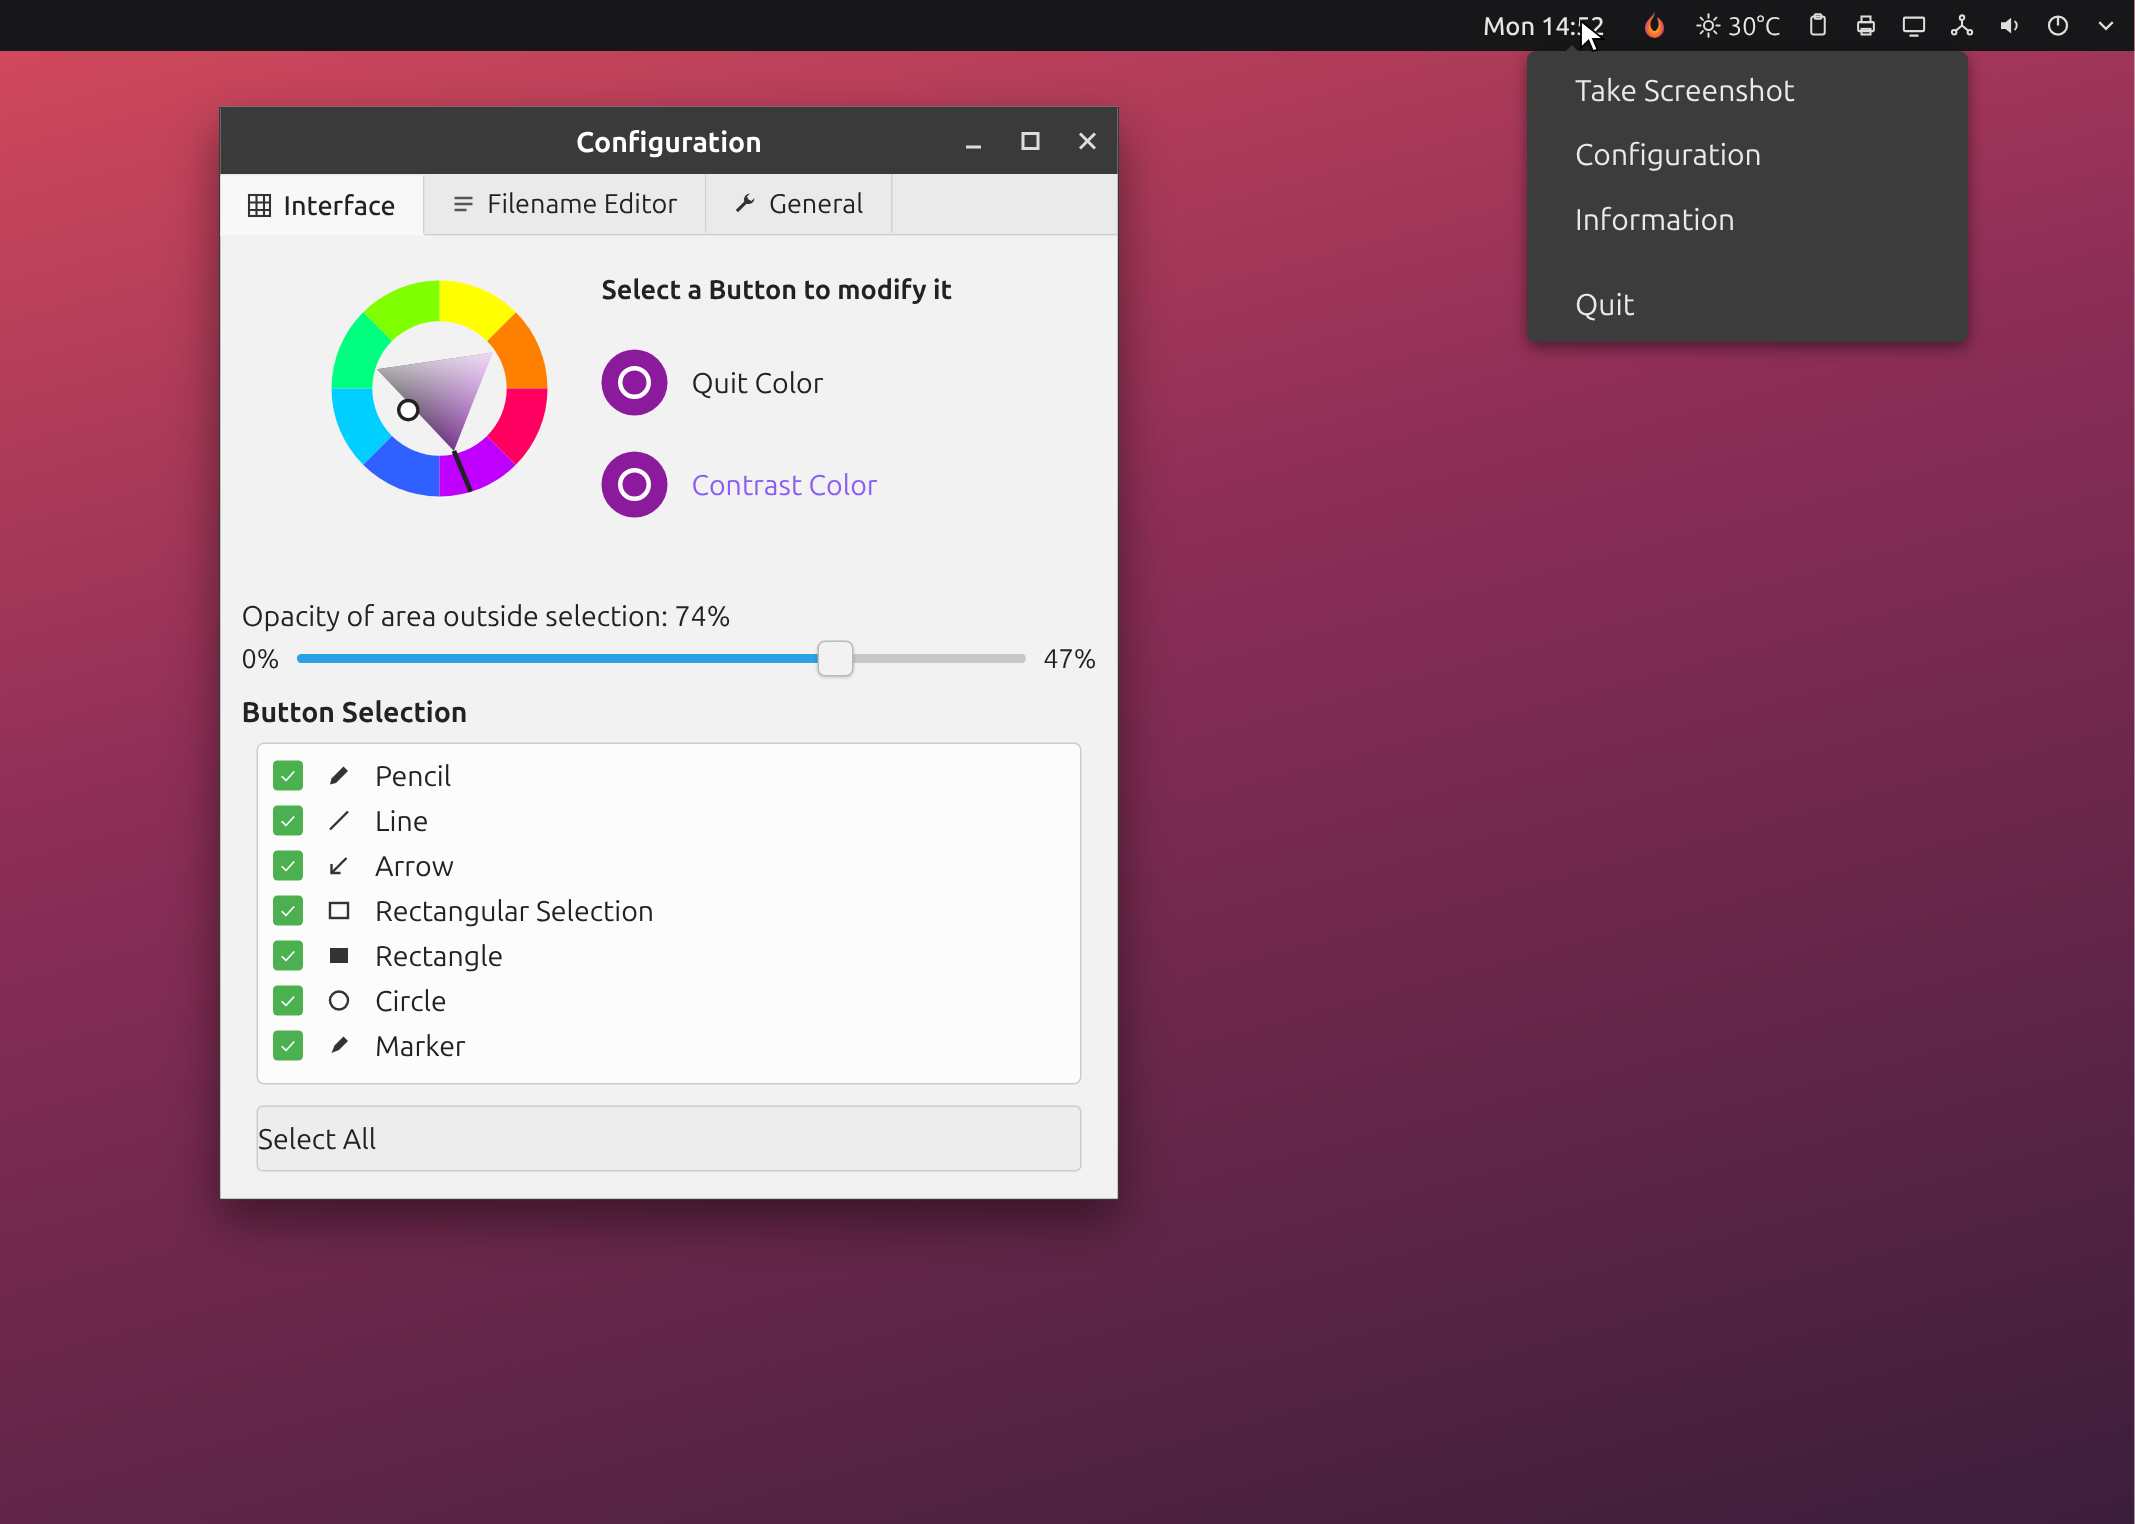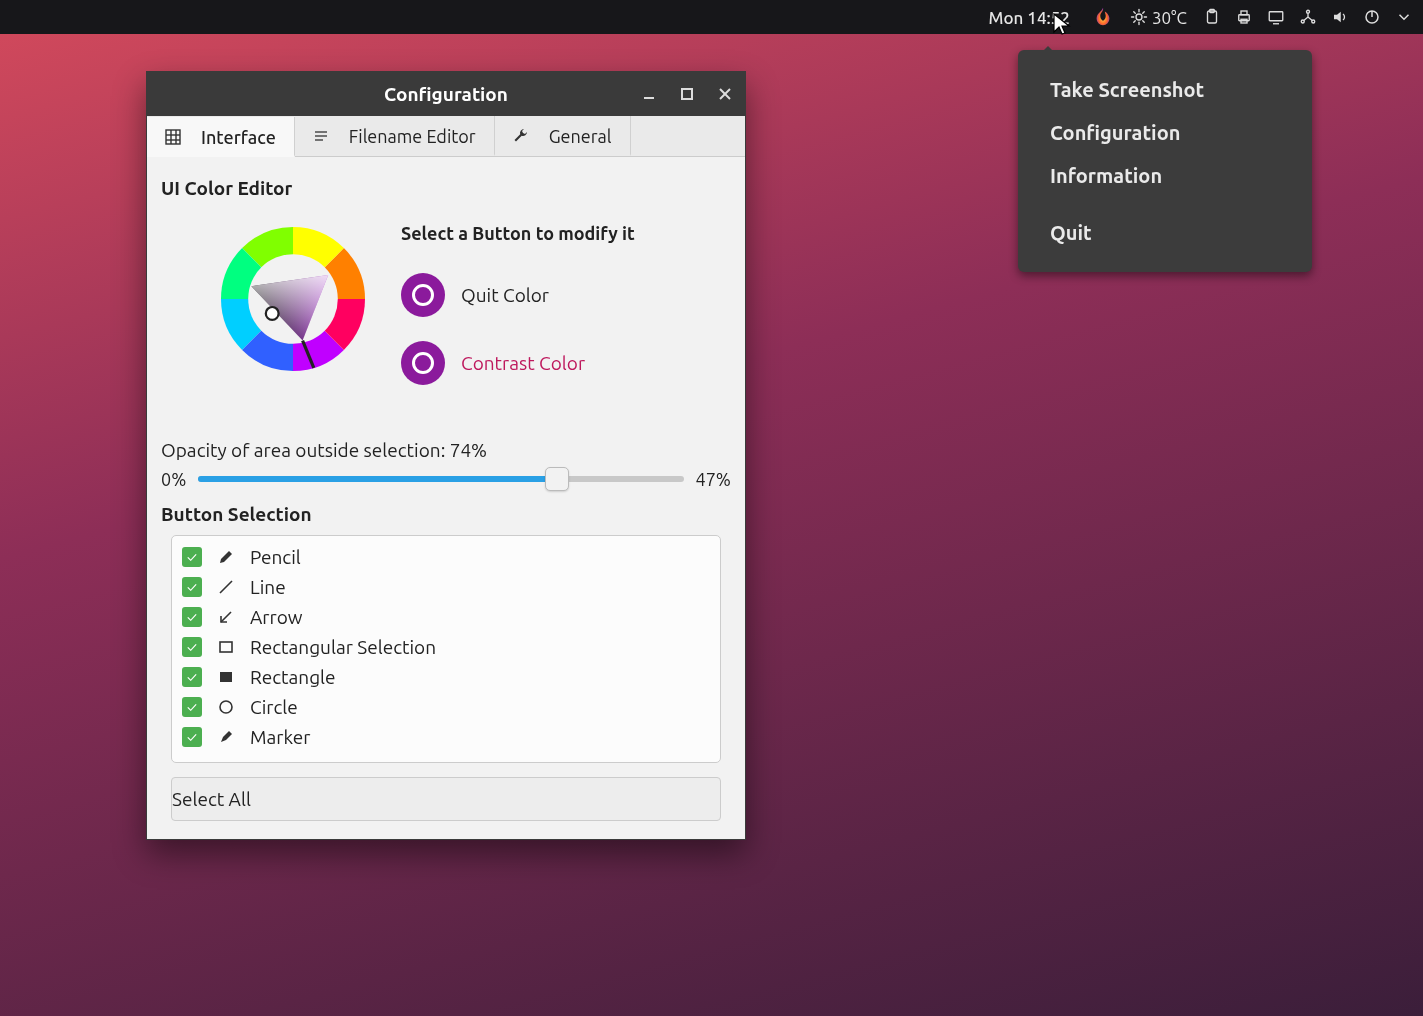--- a/index.html
+++ b/index.html
@@ -32,29 +32,28 @@
   .panel-icon, .panel-icon svg { display: inline-flex; align-items: center; }
   .panel-icon svg { width: 18px; height: 18px; }
   .panel-temp { display: flex; align-items: center; gap: 4px; }
   .panel-right { display: flex; align-items: center; gap: 14px; }
 
   .flame-icon svg { width: 22px; height: 22px; }
 
   
   .tray-menu {
     position: absolute;
-    top: 50px;
+    top: 34px;
     left: 1018px;
     width: 294px;
     background: #3c3c3c;
     color: #eaeaea;
     border-radius: 6px;
     box-shadow: 0 4px 10px rgba(0,0,0,0.45);
-    padding: 18px 0;
-    font-weight: bold;
+    padding: 4px 0;
   }
   .tray-menu::before {
     content: "";
     position: absolute;
     top: -12px;
     left: 22px;
     border: 8px solid transparent;
     border-bottom-color: #3c3c3c;
   }
   .tray-item {
@@ -104,21 +103,21 @@
 
   .tabs {
     display: flex;
     background: #eaeaea;
     border-bottom: 1px solid #ccc;
   }
   .tab {
     padding: 10px 18px 8px 18px;
     display: flex;
     align-items: center;
-    gap: 20px;
+    gap: 8px;
     font-size: 18px;
     border-right: 1px solid #d0d0d0;
     border-bottom: 2px solid transparent;
     cursor: pointer;
     background: #eaeaea;
   }
   .tab.active {
     background: #f8f8f8;
     border-bottom: 2px solid #f8f8f8;
     font-weight: 500;
@@ -161,21 +160,21 @@
     background: #8b1a9c;
     display: flex; align-items: center; justify-content: center;
     cursor: pointer;
   }
   .swatch-inner {
     width: 22px; height: 22px;
     border: 3px solid #fff;
     border-radius: 50%;
   }
   .swatch-label { font-size: 19px; }
-  .swatch-label.muted { color: #be185d; }
+  .swatch-label.muted { color: #8b5cf6; }
 
   .opacity-block { margin-top: 28px; }
   .opacity-label { font-size: 19px; margin-bottom: 8px; }
   .slider-row { display: flex; align-items: center; gap: 12px; font-size: 18px; }
   .slider {
     position: relative;
     flex: 1;
     height: 6px;
     background: #c8c8c8;
     border-radius: 3px;
@@ -391,21 +390,20 @@
         <svg viewBox="0 0 16 16" fill="#333">
             <path d="M14 4a4 4 0 0 1-5.3 3.8L3 13.5 1.5 12l5.7-5.7A4 4 0 0 1 11 1l-2 2 1 2 2 1 2-2z"></path>
           </svg>
       </span>
       <span>General</span>
     </div>
   </div>
 
   <div class="content">
 
-    <div class="section-title">UI Color Editor</div>
 
     <div class="color-row">
       <div class="color-wheel">
         <svg viewBox="0 0 100 100">
           <defs>
             <mask id="ring">
                 <rect width="100" height="100" fill="white"></rect>
                 <circle cx="50" cy="50" r="28" fill="black"></circle>
               </mask>
           </defs>

